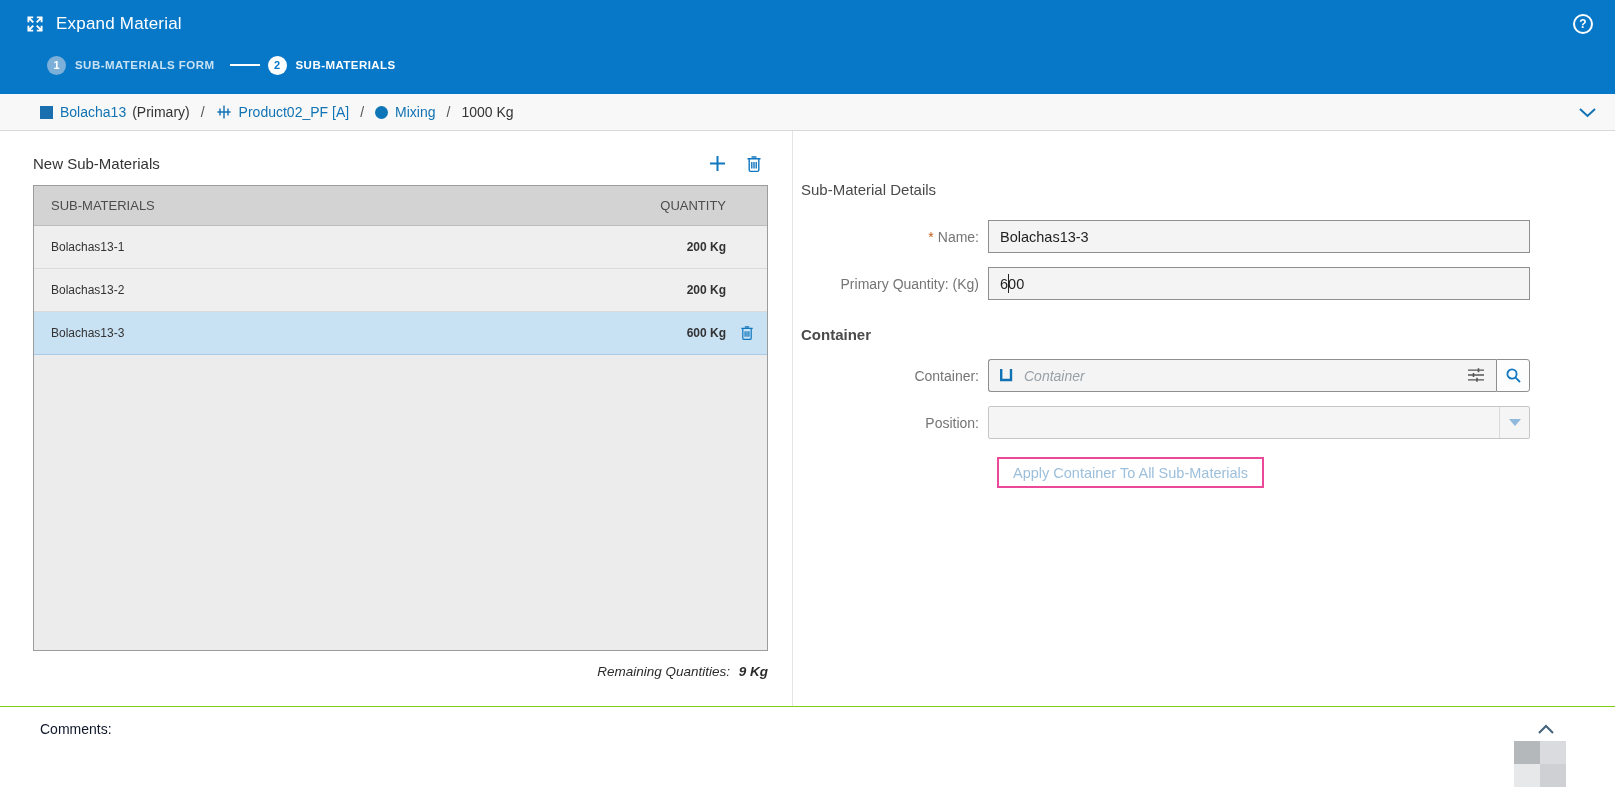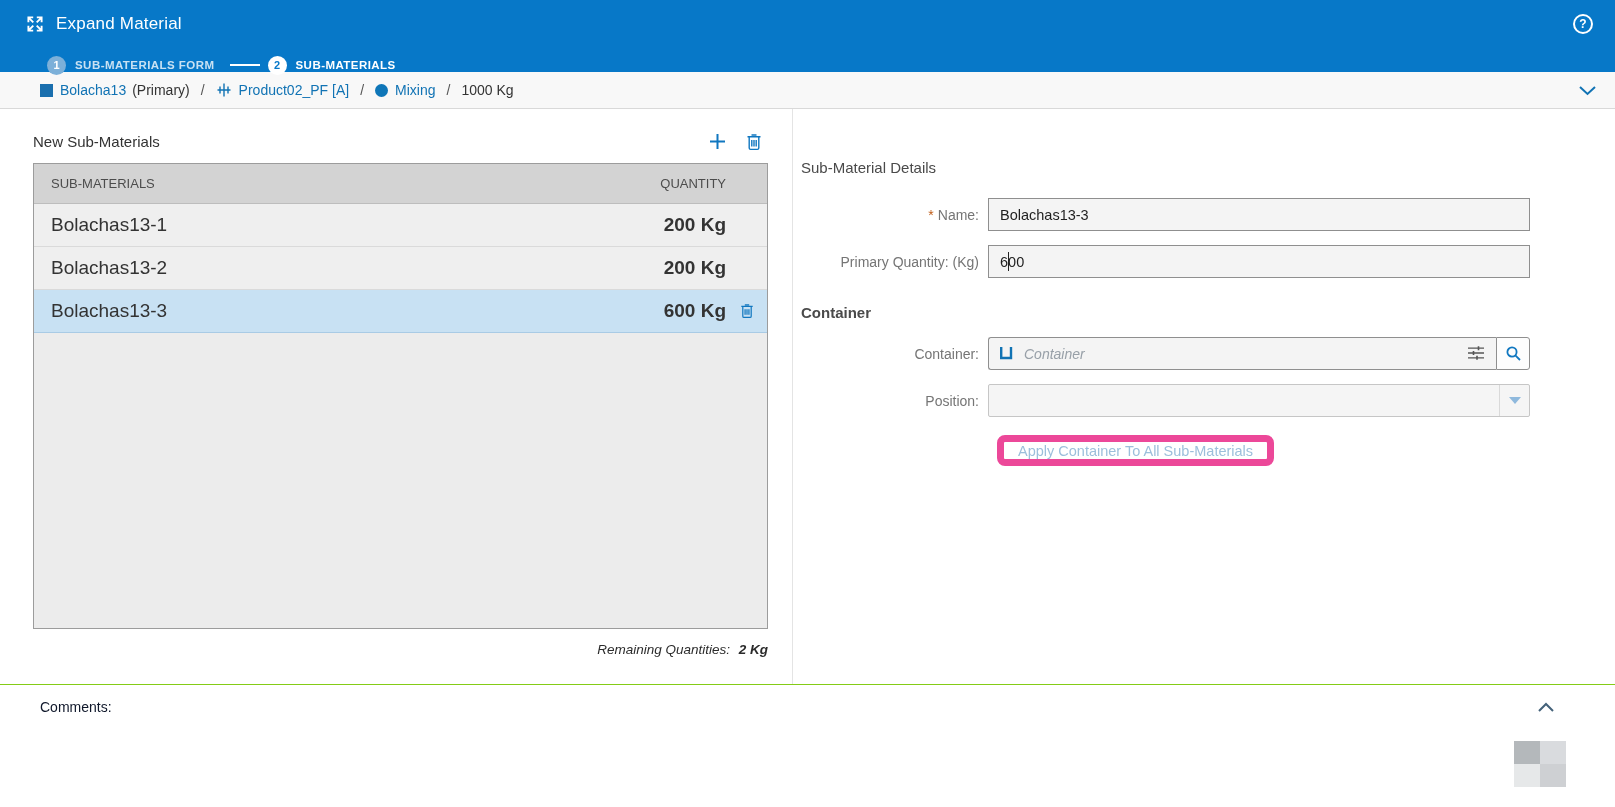--- a/index.html
+++ b/index.html
@@ -4,21 +4,21 @@
 <style>
   * { box-sizing: border-box; margin: 0; padding: 0; }
   html,body { width:1615px; height:807px; }
   body {
     font-family: "Liberation Sans", sans-serif;
     background:#fff; color:#333; overflow:hidden; position:relative;
   }
   svg { display:block; }
 
   
-  .app-header { background:#0778c8; height:72px; color:#fff; }
+  .app-header { background:#0778c8; height:94px; color:#fff; }
   .title-row { display:flex; align-items:center; height:48px; padding:0 22px 0 25px; gap:11px; }
   .title-row h1 { font-size:17px; font-weight:400; letter-spacing:.2px; }
   .help-btn { margin-left:auto; width:20px; height:20px; border:2px solid #fff; border-radius:50%;
     display:flex; align-items:center; justify-content:center; font-size:12px; font-weight:700; cursor:pointer; }
   .steps-row { display:flex; align-items:center; padding-left:47px; height:34px; }
   .step { display:flex; align-items:center; gap:9px; cursor:pointer; }
   .step-circle { width:19px; height:19px; border-radius:50%; display:flex; align-items:center;
     justify-content:center; font-size:11px; font-weight:700; }
   .step.done .step-circle { background:#7cb0d9; color:#fff; }
   .step.done .step-label { color:rgba(255,255,255,.78); }
@@ -44,21 +44,21 @@
   .left-panel { width:792px; padding:18px 24px 0 33px; }
   .left-head { display:flex; align-items:center; height:28px; margin-bottom:8px; }
   .left-head h2 { font-size:15px; font-weight:400; color:#333; }
   .left-tools { margin-left:auto; display:flex; align-items:center; gap:19px; padding-right:6px; }
   .tool-btn { cursor:pointer; display:flex; }
 
   .sm-table { height:466px; border:1px solid #9c9c9c; display:flex; flex-direction:column; }
   .t-head { height:40px; background:#d3d3d3; display:flex; align-items:center;
     font-size:13px; color:#4c4c4c; border-bottom:1px solid #bdbdbd; }
   .t-row { height:43px; background:#efefef; display:flex; align-items:center;
-    font-size:19px; color:#333; border-bottom:1px solid #dadada; cursor:pointer; position:relative; }
+    font-size:12px; color:#333; border-bottom:1px solid #dadada; cursor:pointer; position:relative; }
   .t-row.selected { background:#c8e1f3; border-bottom:1px solid #a9cbe5; }
   .c-name { flex:1; padding-left:17px; }
   .c-qty { width:160px; text-align:right; padding-right:41px; }
   .t-row .c-qty { font-weight:700; }
   .row-trash { position:absolute; right:13px; top:12px; cursor:pointer; }
   .t-filler { flex:1; background:#ececec; }
 
   .remaining { margin-top:13px; text-align:right; font-size:13.5px; font-style:italic; color:#2b2b2b; }
   .remaining b { font-weight:700; margin-left:5px; }
 
@@ -85,22 +85,22 @@
   .search-btn { width:34px; height:33px; background:#fdfdfd; border:1px solid #8f8f8f;
     border-radius:0 3px 3px 0; display:flex; align-items:center; justify-content:center; cursor:pointer; }
   .select-field { width:542px; height:33px; background:#f5f5f5; border:1px solid #c6c6c6;
     border-radius:2px; display:flex; cursor:default; }
   .select-value { flex:1; }
   .select-arrow { width:30px; border-left:1px solid #d9d9d9; display:flex; align-items:center;
     justify-content:center; cursor:pointer; }
   .tri-down { width:0; height:0; border-left:6px solid transparent; border-right:6px solid transparent;
     border-top:7px solid #8fb9dd; }
   .apply-row { margin-left:196px; margin-top:18px; }
-  .apply-btn { background:#fff; border:7px solid #ec4899; color:#9cbfdb; height:31px; padding:0 14px;
-    border-radius:8px; font-family:"Liberation Sans",sans-serif; font-size:14.5px; cursor:not-allowed; }
+  .apply-btn { background:#fff; border:2px solid #ec4899; color:#9cbfdb; height:31px; padding:0 14px;
+    border-radius:0; font-family:"Liberation Sans",sans-serif; font-size:14.5px; cursor:not-allowed; }
 
   
   .comments-bar { height:45px; border-top:1px solid #84cc16; display:flex; align-items:center;
     padding:0 60px 0 40px; font-size:14px; color:#0f172a; }
   .comments-chevron { margin-left:auto; cursor:pointer; }
 
   
   .footer { height:60px; background:#fafafa; border-top:1px solid #d6d6d6; display:flex;
     align-items:center; justify-content:flex-end; gap:20px; padding-right:78px; }
   .btn { height:34px; min-width:93px; border-radius:4px; font-family:"Liberation Sans",sans-serif;
@@ -214,21 +214,21 @@
             <svg width="14" height="17" viewBox="0 0 16 19" fill="none" stroke="#1077c0" stroke-width="1.4">
               <path d="M5.5 3 H10.5 M1.5 4.8 H14.5 M3.2 4.8 H12.8 V16 a1.4 1.4 0 0 1 -1.4 1.4 H4.6 A1.4 1.4 0 0 1 3.2 16 Z M5.8 8 V14.4 M8 8 V14.4 M10.2 8 V14.4"></path>
             </svg>
           </span>
         </div>
         <div class="t-filler"></div>
       </div>
 
       <div class="remaining">
         <span>Remaining Quantities:</span>
-        <b>2 Kg</b>
+        <b>9 Kg</b>
       </div>
     </section>
 
     <section class="right-panel">
       <h2 class="panel-title">Sub-Material Details</h2>
 
       <div class="form-row first">
         <span class="form-label">
           <span class="req">*</span><span>Name:</span>
         </span>

